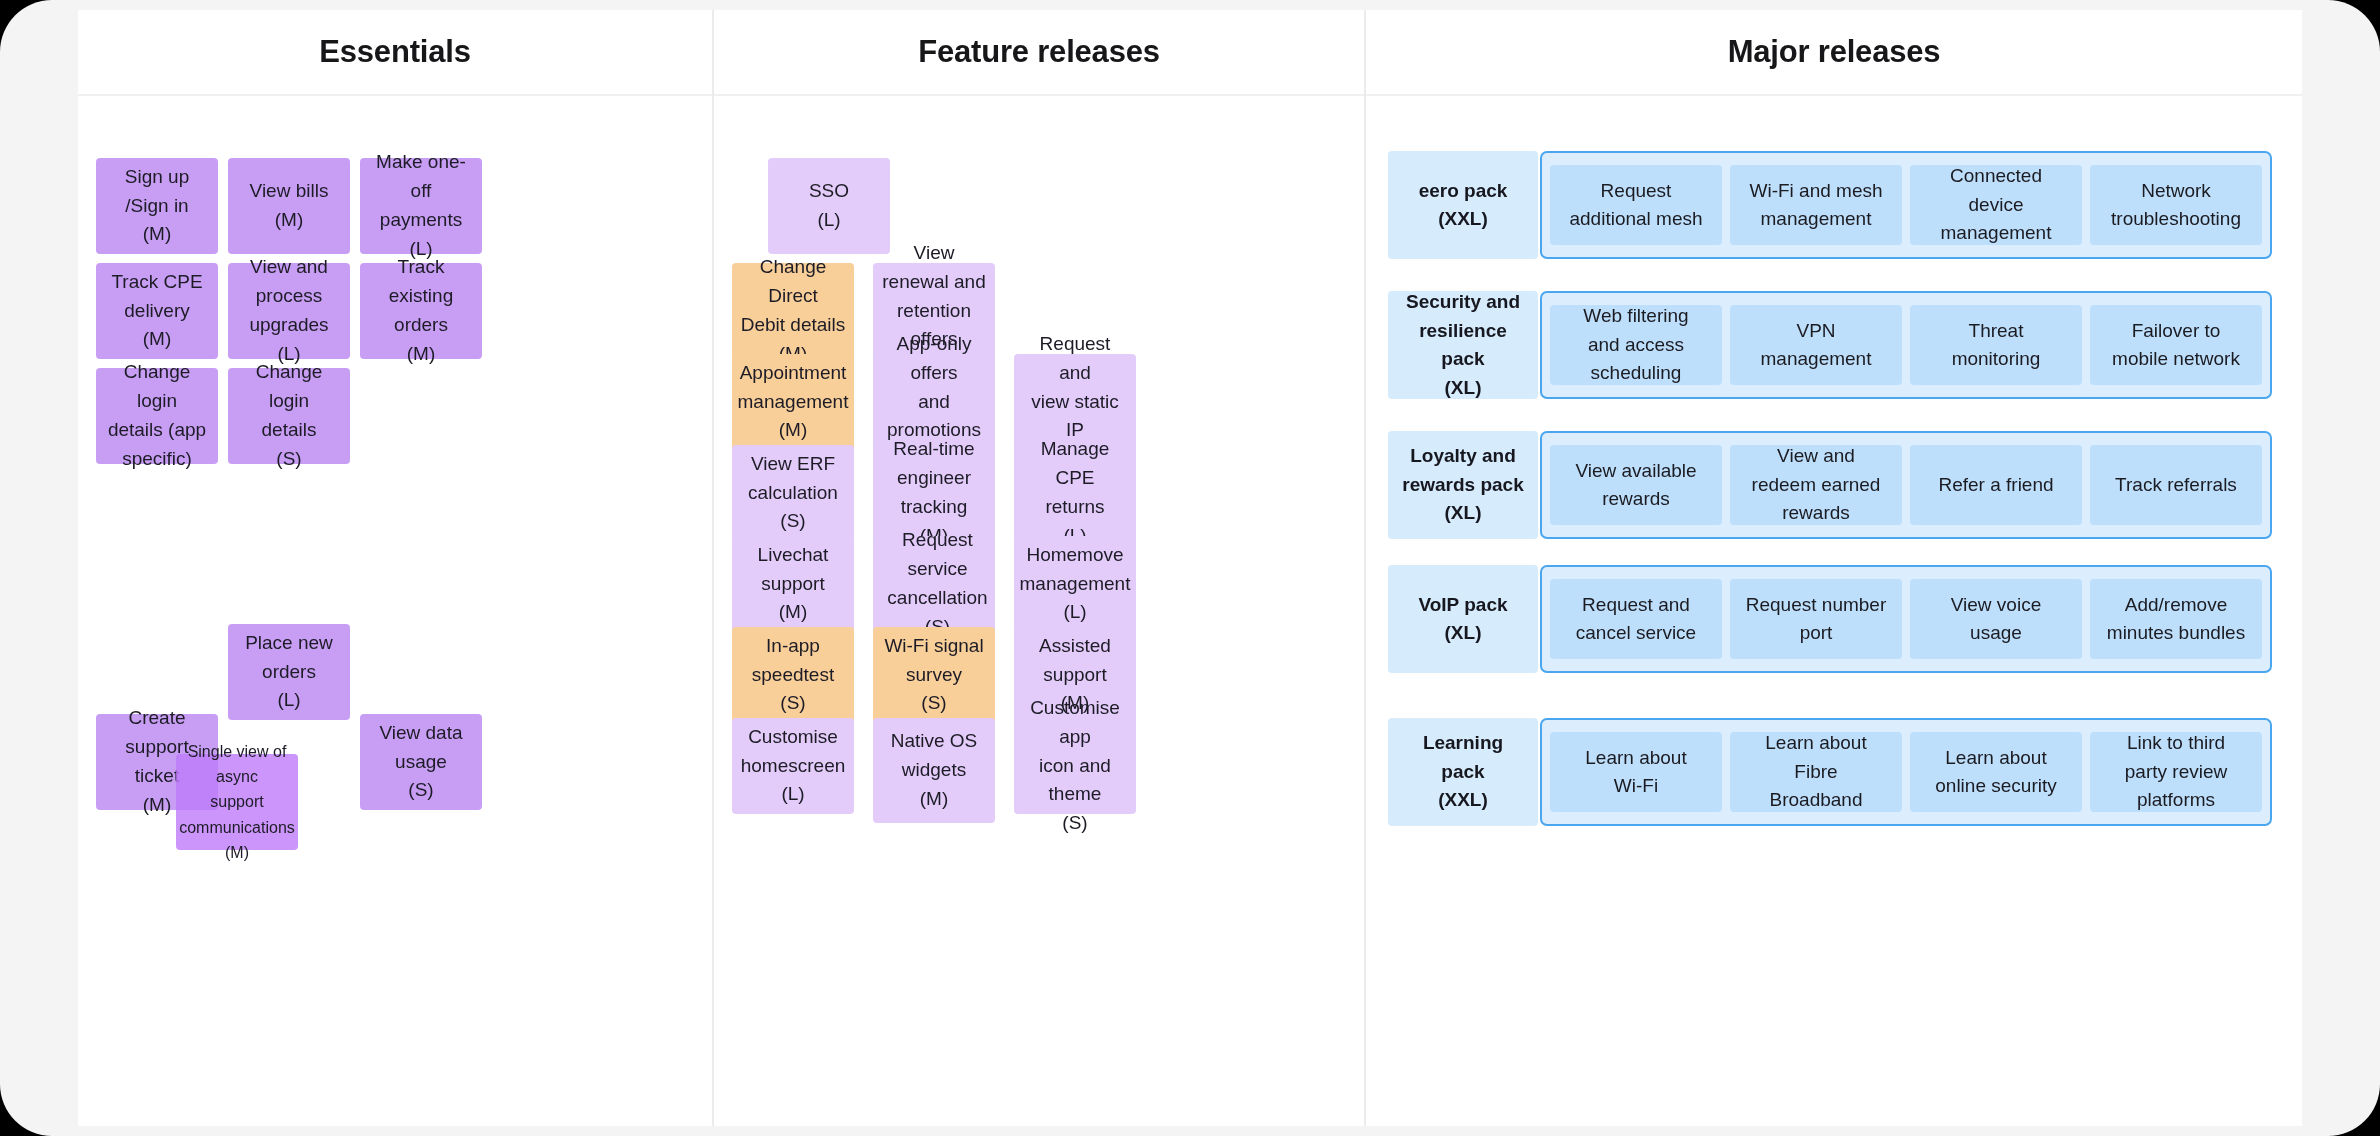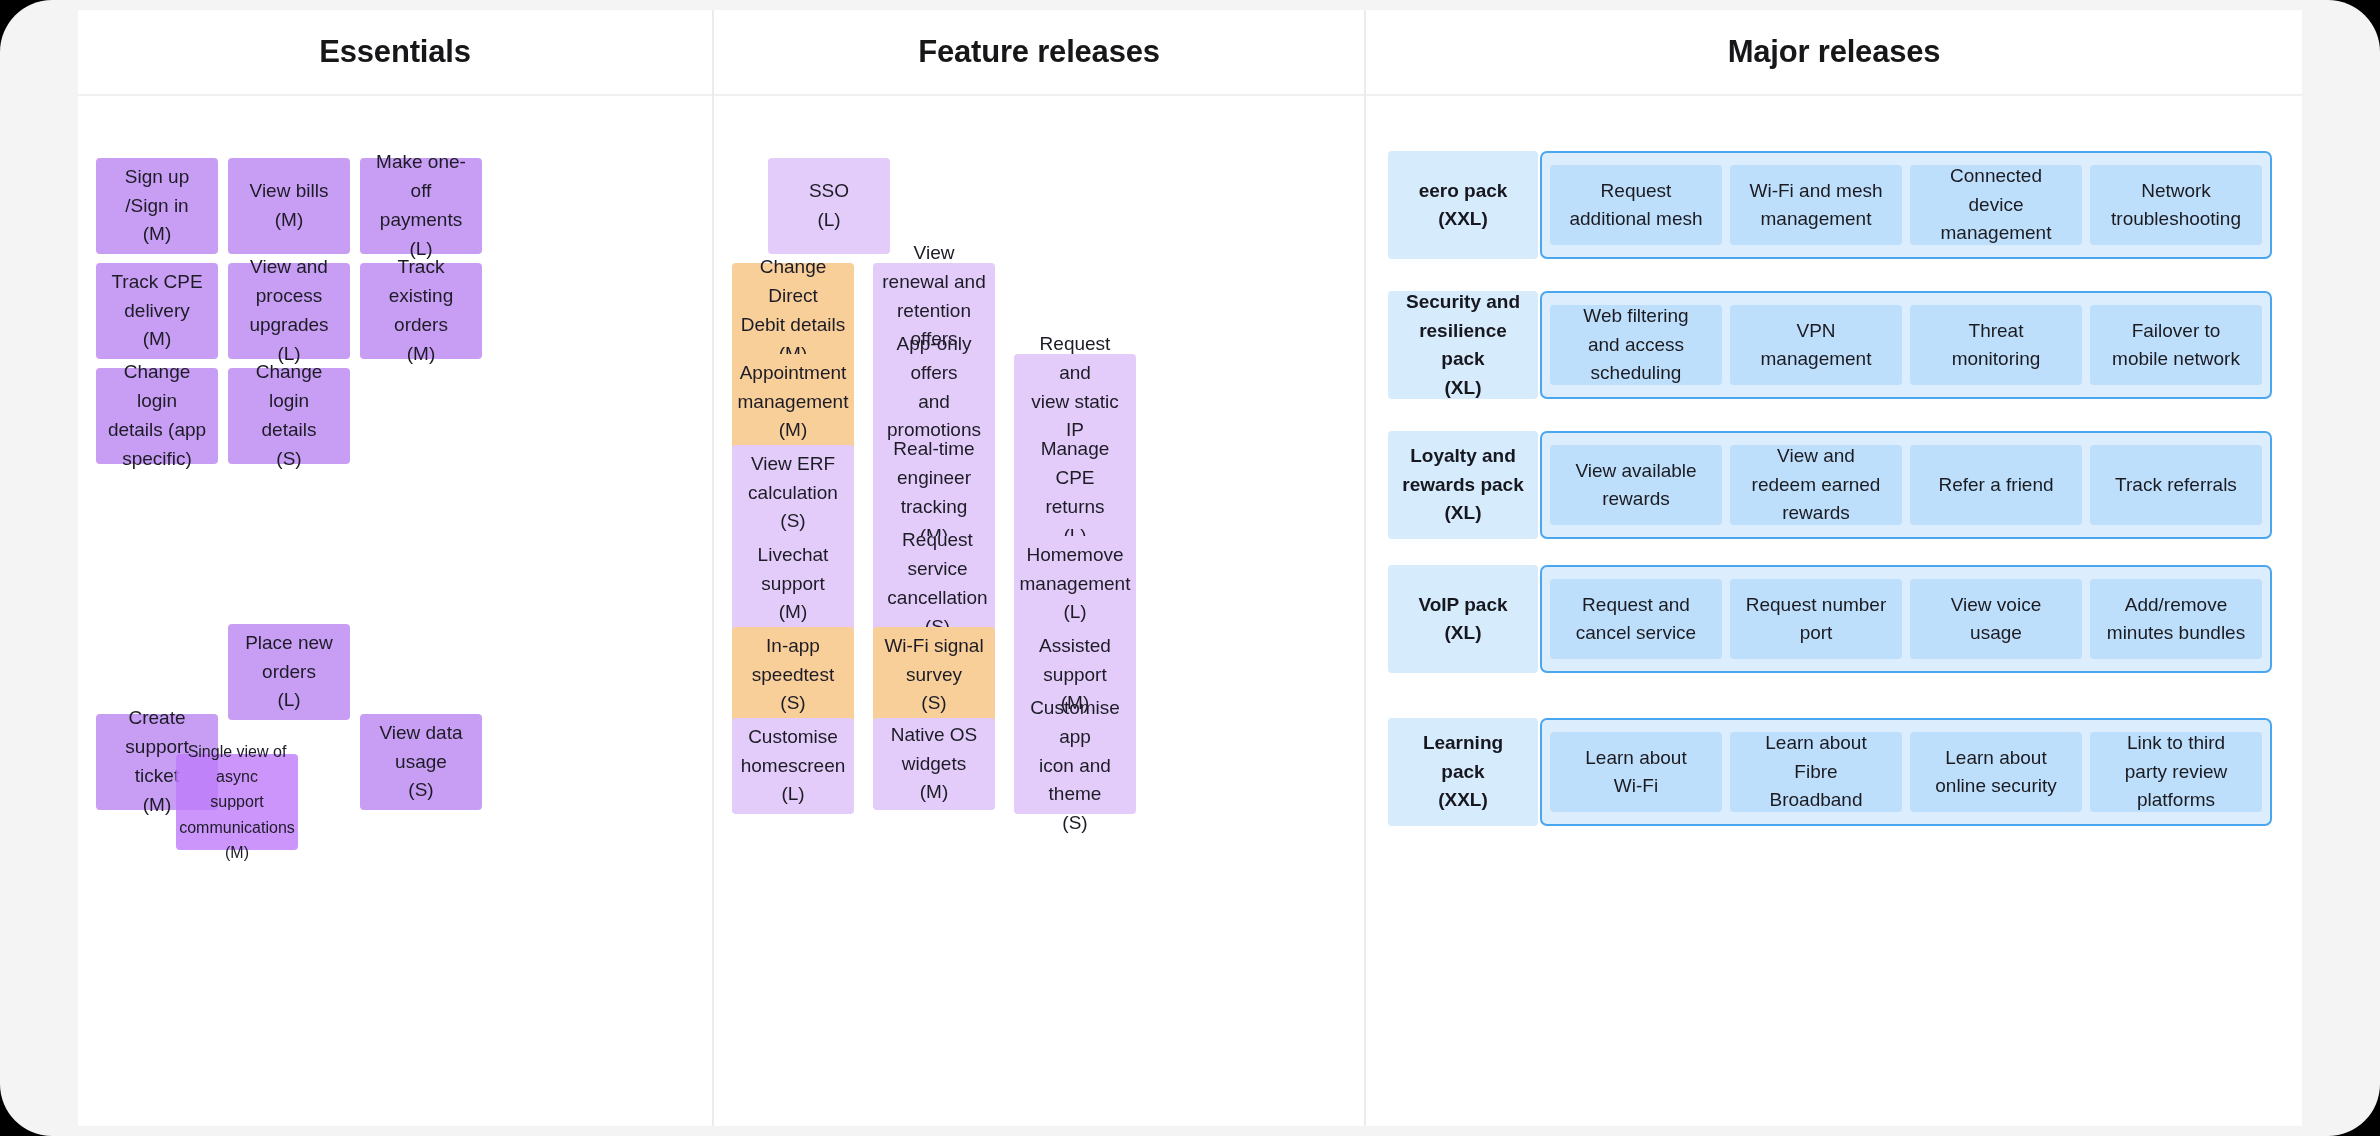--- a/index.html
+++ b/index.html
@@ -229,21 +229,21 @@
 (S)</div>
           <div class="card orange" style="left: 159px; top: 531px; width: 122px; height: 96px;">Wi-Fi signal
 survey
 (S)</div>
           <div class="card purple-soft" style="left: 300px; top: 531px; width: 122px; height: 96px;">Assisted
 support
 (M)</div>
           <div class="card purple-soft" style="left: 18px; top: 622px; width: 122px; height: 96px;">Customise
 homescreen
 (L)</div>
-          <div class="card purple-soft" style="left: 159px; top: 622px; width: 122px; height: 92px;">Native OS
+          <div class="card purple-soft" style="left: 159px; top: 622px; width: 122px; height: 105px;">Native OS
 widgets
 (M)</div>
           <div class="card purple-soft" style="left: 300px; top: 622px; width: 122px; height: 96px;">Customise app
 icon and theme
 (S)</div>
         </div>
     </section>
 
     <section class="column col-major">
       <div class="col-header">

